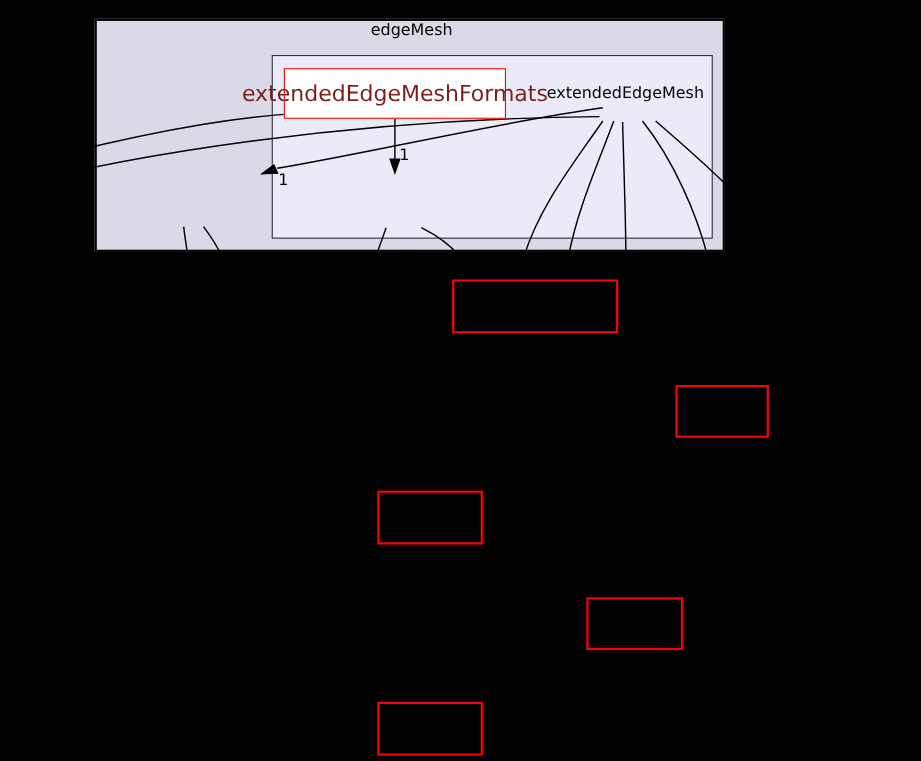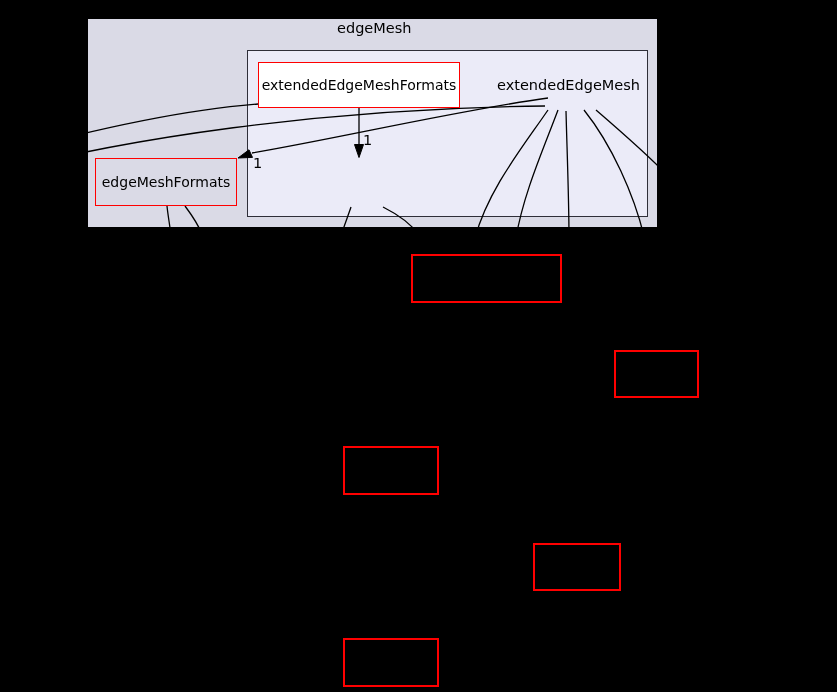--- a/index.html
+++ b/index.html
@@ -27,21 +27,21 @@
   .label-outer { left: 337px; top: 20px; width: 72px; text-align: right; }
   .label-inner { left: 497px; top: 77px; }
   #edge-layer { position: absolute; left: 0; top: 0; z-index: 2; }
   #edge-layer path { fill: none; stroke: #000; stroke-width: 1.3px; }
   #edge-layer polygon { fill: #000; stroke: #000; }
   #edge-layer text { font-family: "DejaVu Sans", "Liberation Sans", sans-serif;
     font-size: 14.5px; fill: #000; }
   .node {
     position: absolute; box-sizing: border-box; z-index: 3;
     display: flex; align-items: center; justify-content: center;
-    font-size: 14px; color: #000000; white-space: nowrap;
+    font-size: 20px; color: #7f1d1d; white-space: nowrap;
   }
   .node-eemf { left: 258px; top: 62px;  width: 202px; height: 46px;
     background: #fff; border: 1.5px solid #ff0000; }
   .node-efem { left: 261px; top: 158px; width: 200px; height: 49px;
     background: #fff; border: 1.5px solid #000; }
   .node-emf  { left: 95px;  top: 158px; width: 142px; height: 48px;
     background: #dadae6; border: 1.5px solid #ff0000; }
   .ext-node {
     position: absolute; box-sizing: border-box; z-index: 3;
     background: #000; border: 2px solid #ff0000;
@@ -84,21 +84,20 @@
     <path d="M 558 110 C 543 150, 523 195, 516 238"></path>
     <path d="M 566 111 C 567 150, 569 200, 569 238"></path>
     <path d="M 584 110 C 612 145, 634 195, 644 236"></path>
     <path d="M 596 110 C 625 135, 648 155, 668 176"></path>
 
     <text x="363" y="145">1</text>
     <text x="253" y="168">1</text>
   </svg>
 
   <div class="node node-eemf">extendedEdgeMeshFormats</div>
-  <div class="node node-emf">edgeMeshFormats</div>
 
   <div class="ext-node ext-0"></div>
   <div class="ext-node ext-1"></div>
   <div class="ext-node ext-2"></div>
   <div class="ext-node ext-3"></div>
   <div class="ext-node ext-4"></div>
 
 </div>
 
 </body></html>

